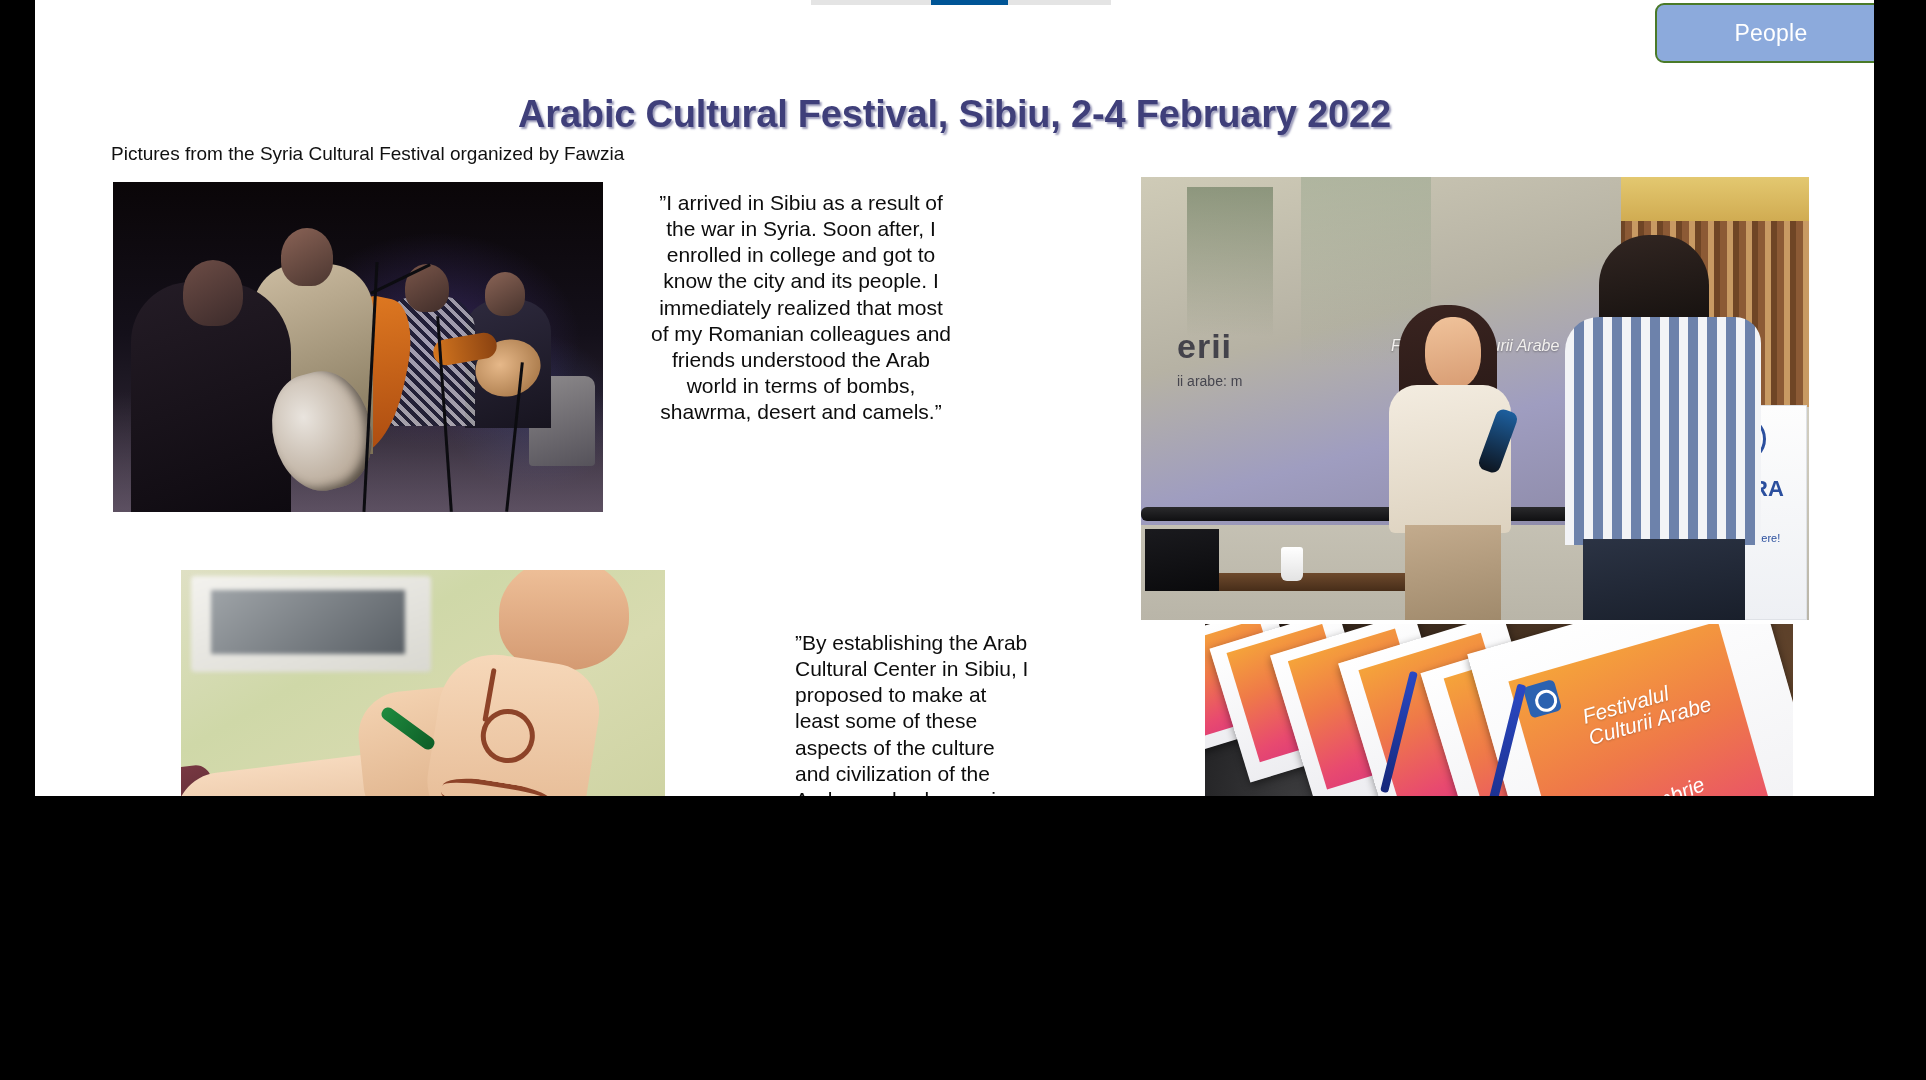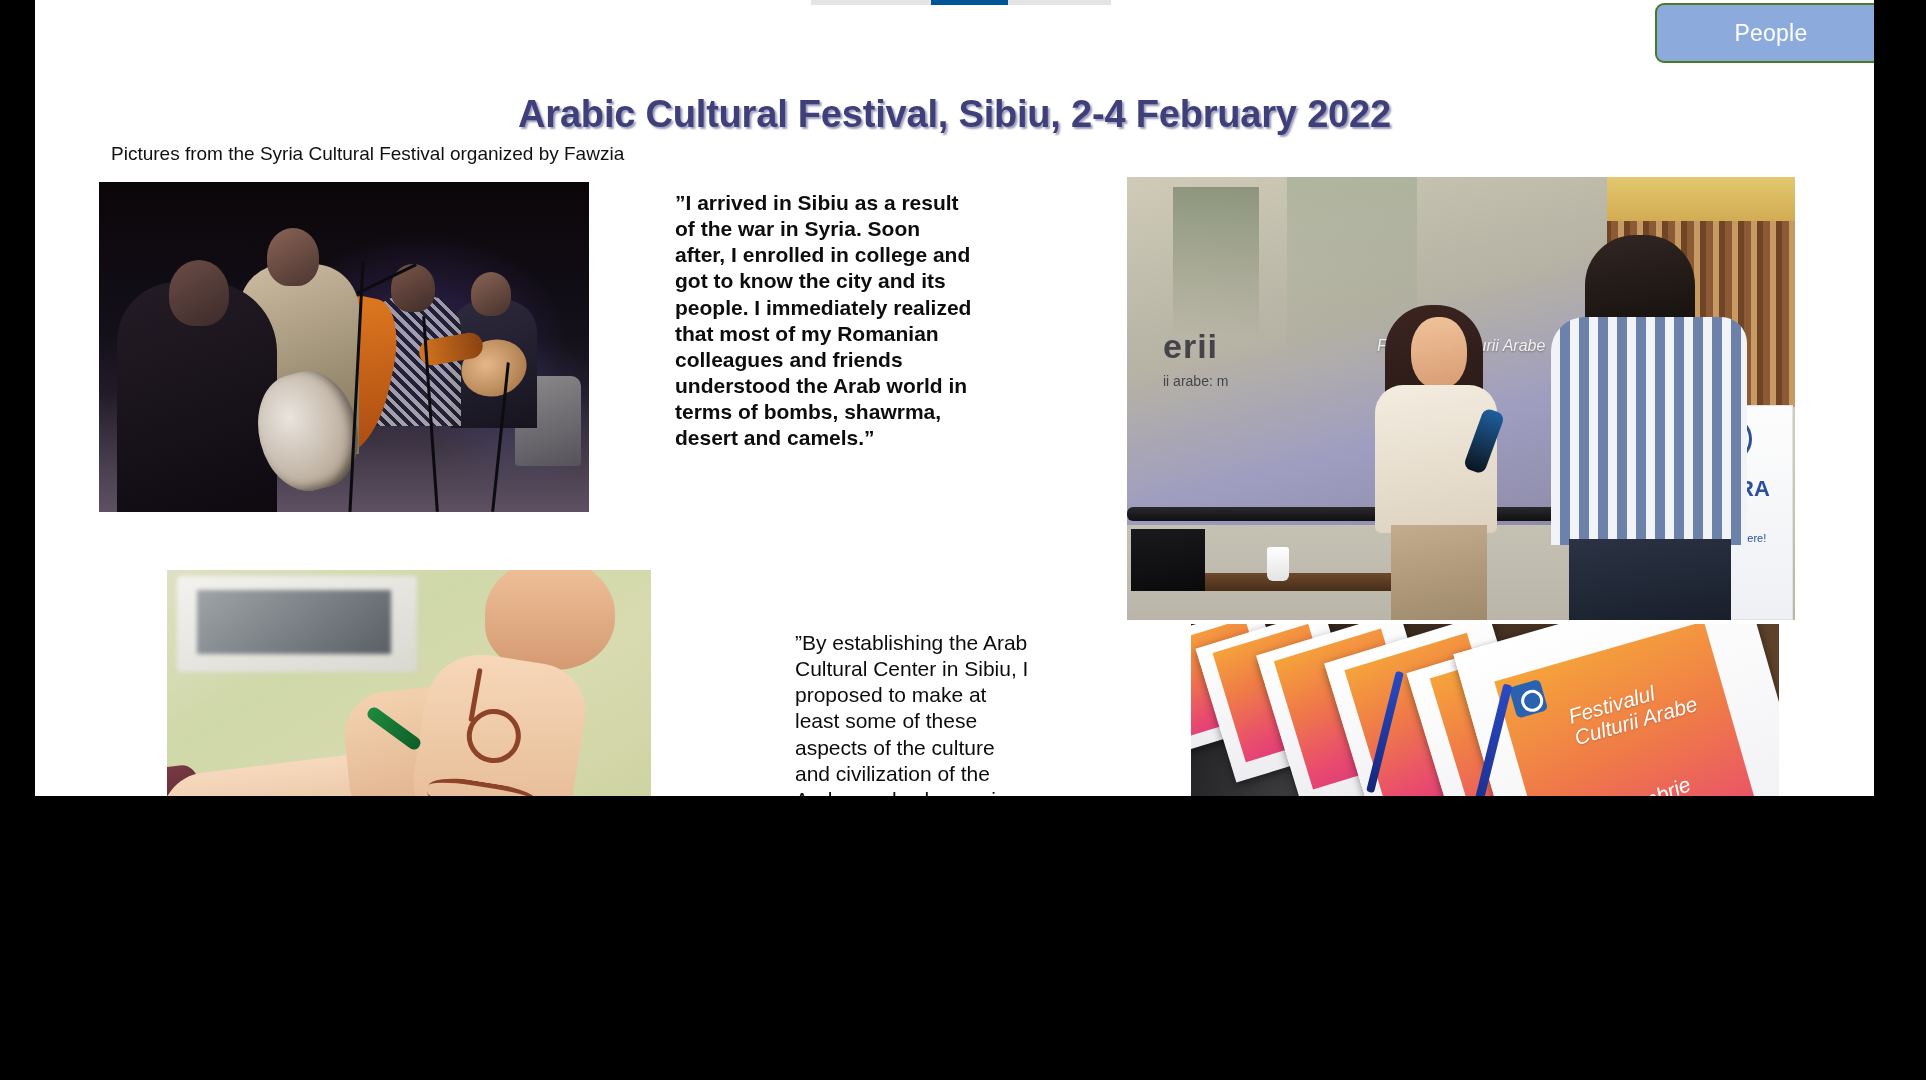--- a/index.html
+++ b/index.html
@@ -73,20 +73,21 @@
     position: absolute;
     left: 76px; top: 143px;
     font-size: 19px;
     color: #111111;
   }
 
   
   .photo {
     position: absolute;
     overflow: hidden;
+    margin-left: 14px;
   }
 
   
   #photo-musicians { left: 64px; top: 182px; width: 490px; height: 330px; }
   #photo-musicians .bg {
     position: absolute; inset: 0;
     background:
       radial-gradient(ellipse 160px 130px at 30% 62%, rgba(140,90,185,.55), rgba(0,0,0,0) 72%),
       radial-gradient(ellipse 200px 150px at 66% 48%, rgba(95,70,175,.40), rgba(0,0,0,0) 72%),
       radial-gradient(ellipse 120px 110px at 86% 70%, rgba(70,85,170,.30), rgba(0,0,0,0) 72%),
@@ -450,21 +451,21 @@
   #photo-flyers .pen-2 { left:190px; top:46px; width:8px; height:124px; transform: rotate(14deg); }
   #photo-flyers .pen-3 { left:116px; top:36px; width:7px; height:96px;  transform: rotate(14deg); }
 
   
   .quote {
     position: absolute;
     font-size: 21px;
     line-height: 1.245;
     color: #0d0d0d;
   }
-  #quote-1 { left: 640px; top: 190px; width: 300px; text-align: left; font-weight: bold; }
+  #quote-1 { left: 616px; top: 190px; width: 300px; text-align: center; }
   #quote-2 { left: 760px; top: 630px; width: 240px; text-align: left; }
 
   
   #footer-attribution {
     position: absolute;
     left: 0; top: 1018px;
     width: 1640px;
     text-align: center;
     font-size: 20px;
     font-weight: bold;

